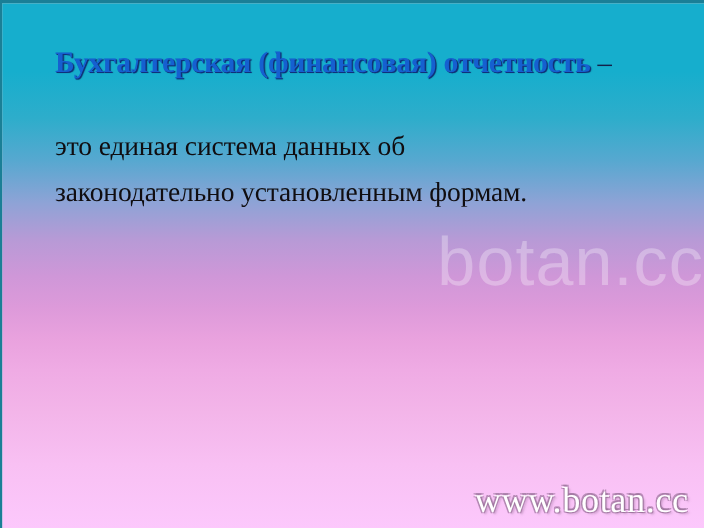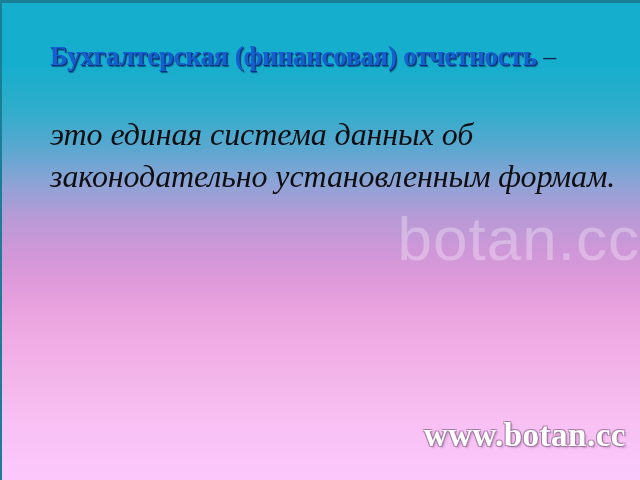--- a/index.html
+++ b/index.html
@@ -88,38 +88,37 @@
   .body-block {
     position: absolute;
     left: 48px;
     top: 110px;
     width: 556px;
     z-index: 3;
   }
 
   .body-line {
     font-family: "Liberation Serif", "DejaVu Serif", serif;
-    font-size: 32px;
+    font-size: 25px;
     font-weight: 400;
     color: #100d10;
     line-height: 42px;
     height: 42px;
     white-space: nowrap;
     letter-spacing: -0.1px;
-    font-style: italic;
   }
 
   
   .site-watermark {
     position: absolute;
     right: 14px;
-    bottom: 28px;
+    bottom: 8px;
     font-family: "Liberation Serif", "DejaVu Serif", serif;
     font-size: 33px;
-    font-weight: bold;
+    font-weight: normal;
     font-style: normal;
     color: #ffffff;
     letter-spacing: 0.5px;
     line-height: 1;
     z-index: 4;
     user-select: none;
     text-shadow:
       -1px -1px 0 rgba(150, 110, 150, 0.65),
        1px -1px 0 rgba(150, 110, 150, 0.65),
       -1px  1px 0 rgba(150, 110, 150, 0.65),

